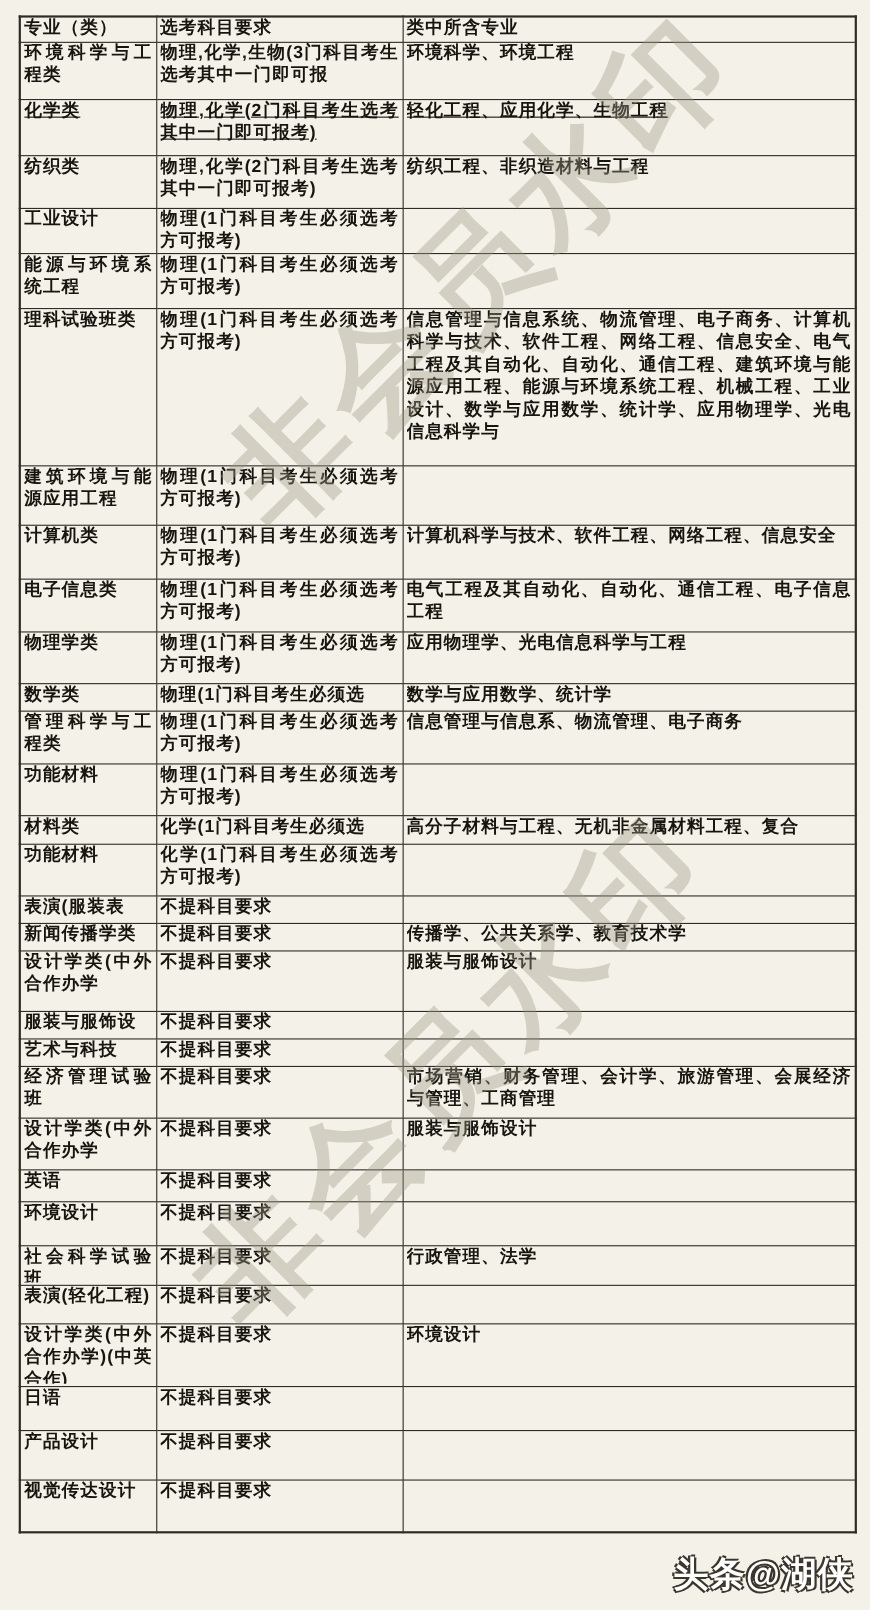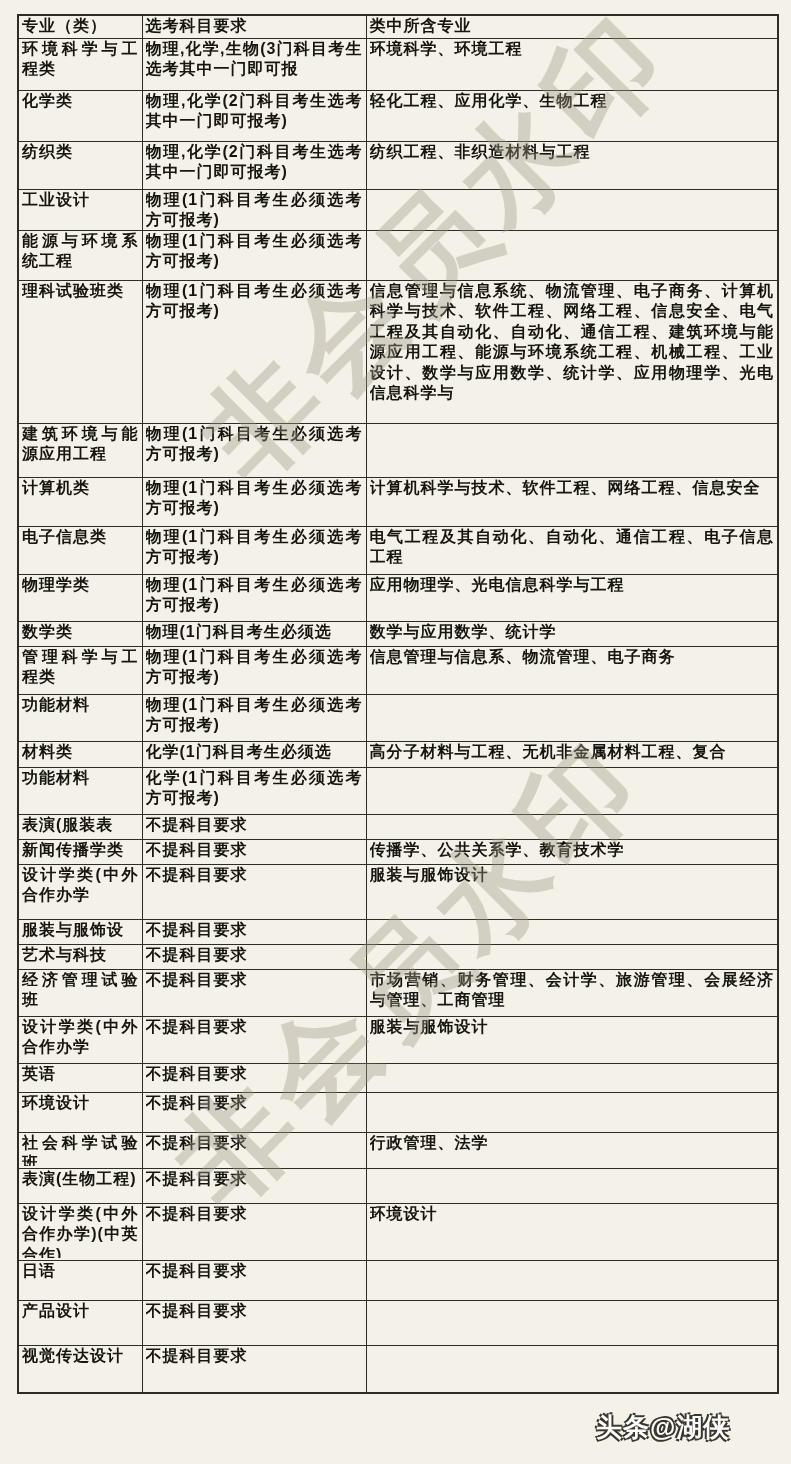--- a/index.html
+++ b/index.html
@@ -43,22 +43,22 @@
     color:rgba(160,152,133,0.38);
     transform:rotate(-45deg);
     pointer-events:none;
     font-weight:bold;
   }
   .wm1{left:136px;top:172px;}
   .wm2{left:110px;top:898px;}
   .credit{
     position:absolute;
     z-index:3;
-    left:596px;top:1410px;
-    font-size:26px;
+    left:612px;top:1410px;
+    font-size:32px;
     letter-spacing:1px;
     color:#ffffff;
     text-shadow:-2px -1px 0 #3a362c, 2px 1px 0 #3a362c, -1px 2px 0 #3a362c, 1px -2px 0 #3a362c;
     white-space:nowrap;
   }
 </style>
 </head>
 <body>
 
 <div class="page">
@@ -81,21 +81,21 @@
           <td>
             <div class="clip" style="max-height: 49px;">环境科学与工程类</div>
           </td>
           <td>
             <div class="clip" style="max-height: 49px;">物理,化学,生物(3门科目考生选考其中一门即可报</div>
           </td>
           <td>
             <div class="clip" style="max-height: 49px;">环境科学、环境工程</div>
           </td>
         </tr>
-        <tr style="height: 51px;">
+        <tr style="height: 51px; text-decoration: underline;">
           <td>
             <div class="clip" style="max-height: 48px;">化学类</div>
           </td>
           <td>
             <div class="clip" style="max-height: 48px;">物理,化学(2门科目考生选考其中一门即可报考)</div>
           </td>
           <td>
             <div class="clip" style="max-height: 48px;">轻化工程、应用化学、生物工程</div>
           </td>
         </tr>
@@ -347,21 +347,21 @@
           </td>
           <td>
             <div class="clip" style="max-height: 33px;">不提科目要求</div>
           </td>
           <td>
             <div class="clip" style="max-height: 33px;">行政管理、法学</div>
           </td>
         </tr>
         <tr style="height: 35px;">
           <td>
-            <div class="clip" style="max-height: 32px;">表演(生物工程)</div>
+            <div class="clip" style="max-height: 32px;">表演(轻化工程)</div>
           </td>
           <td>
             <div class="clip" style="max-height: 32px;">不提科目要求</div>
           </td>
           <td>
             <div class="clip" style="max-height: 32px;"></div>
           </td>
         </tr>
         <tr style="height: 57px;">
           <td>

